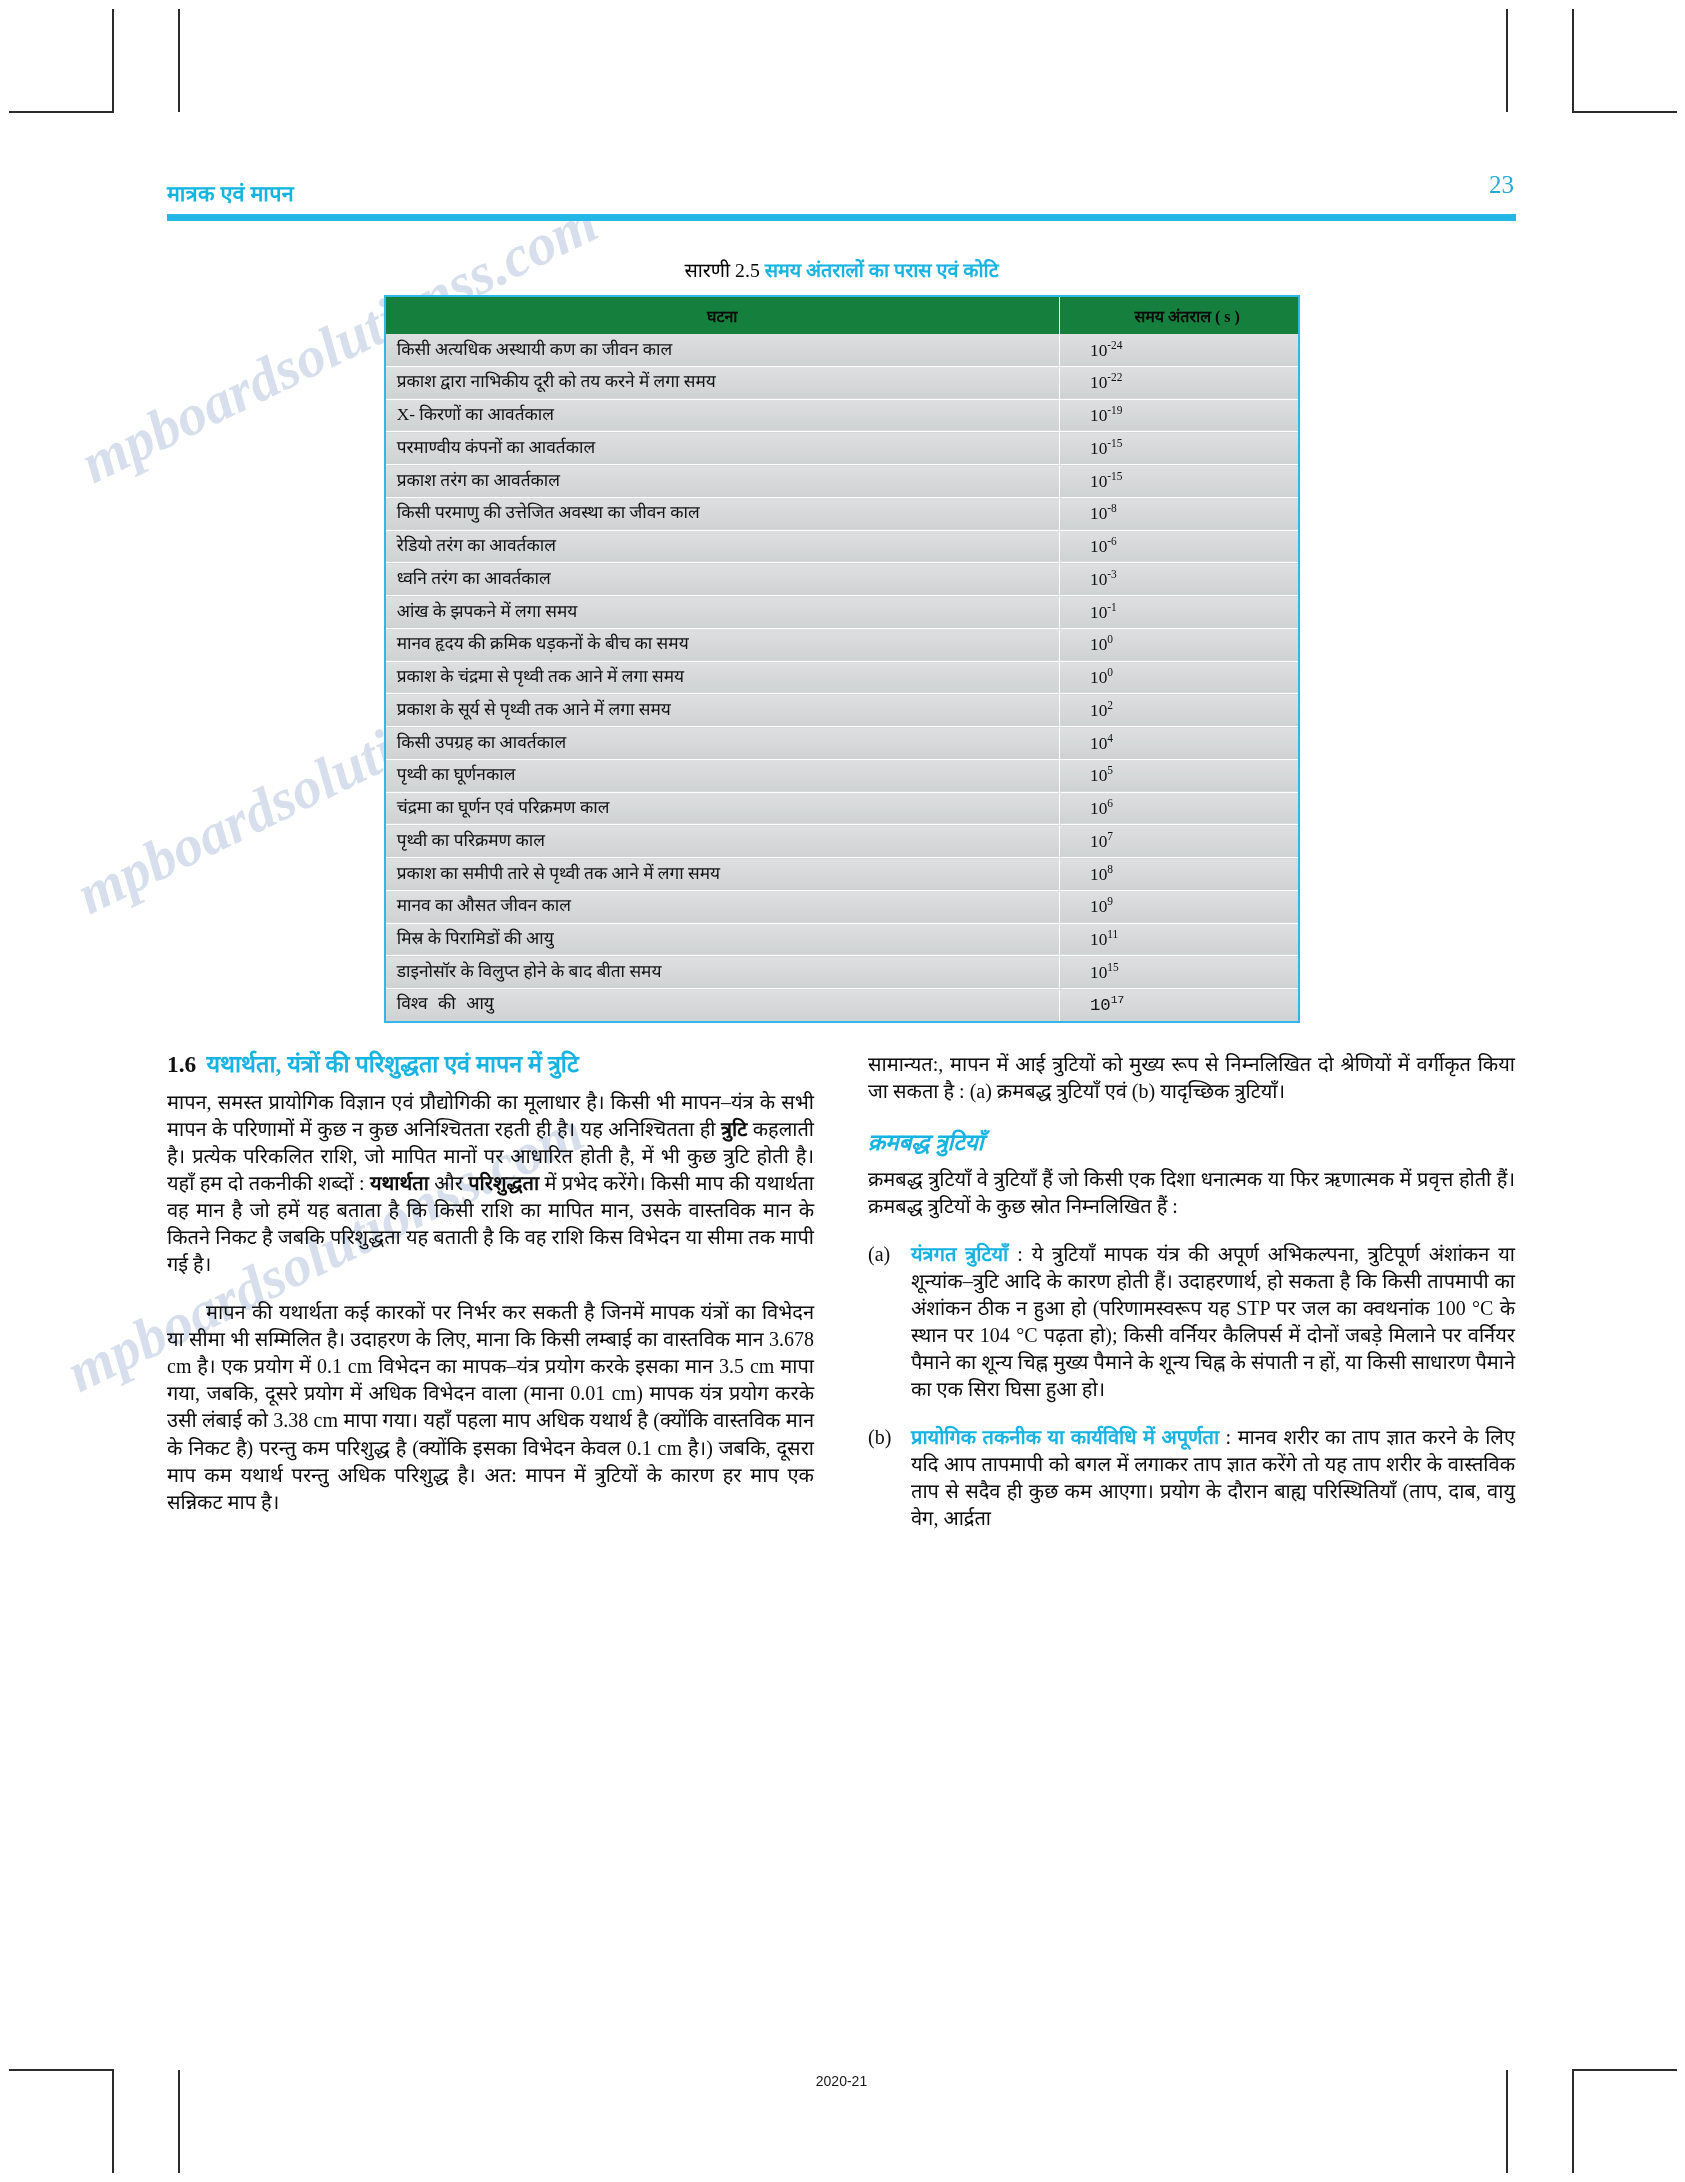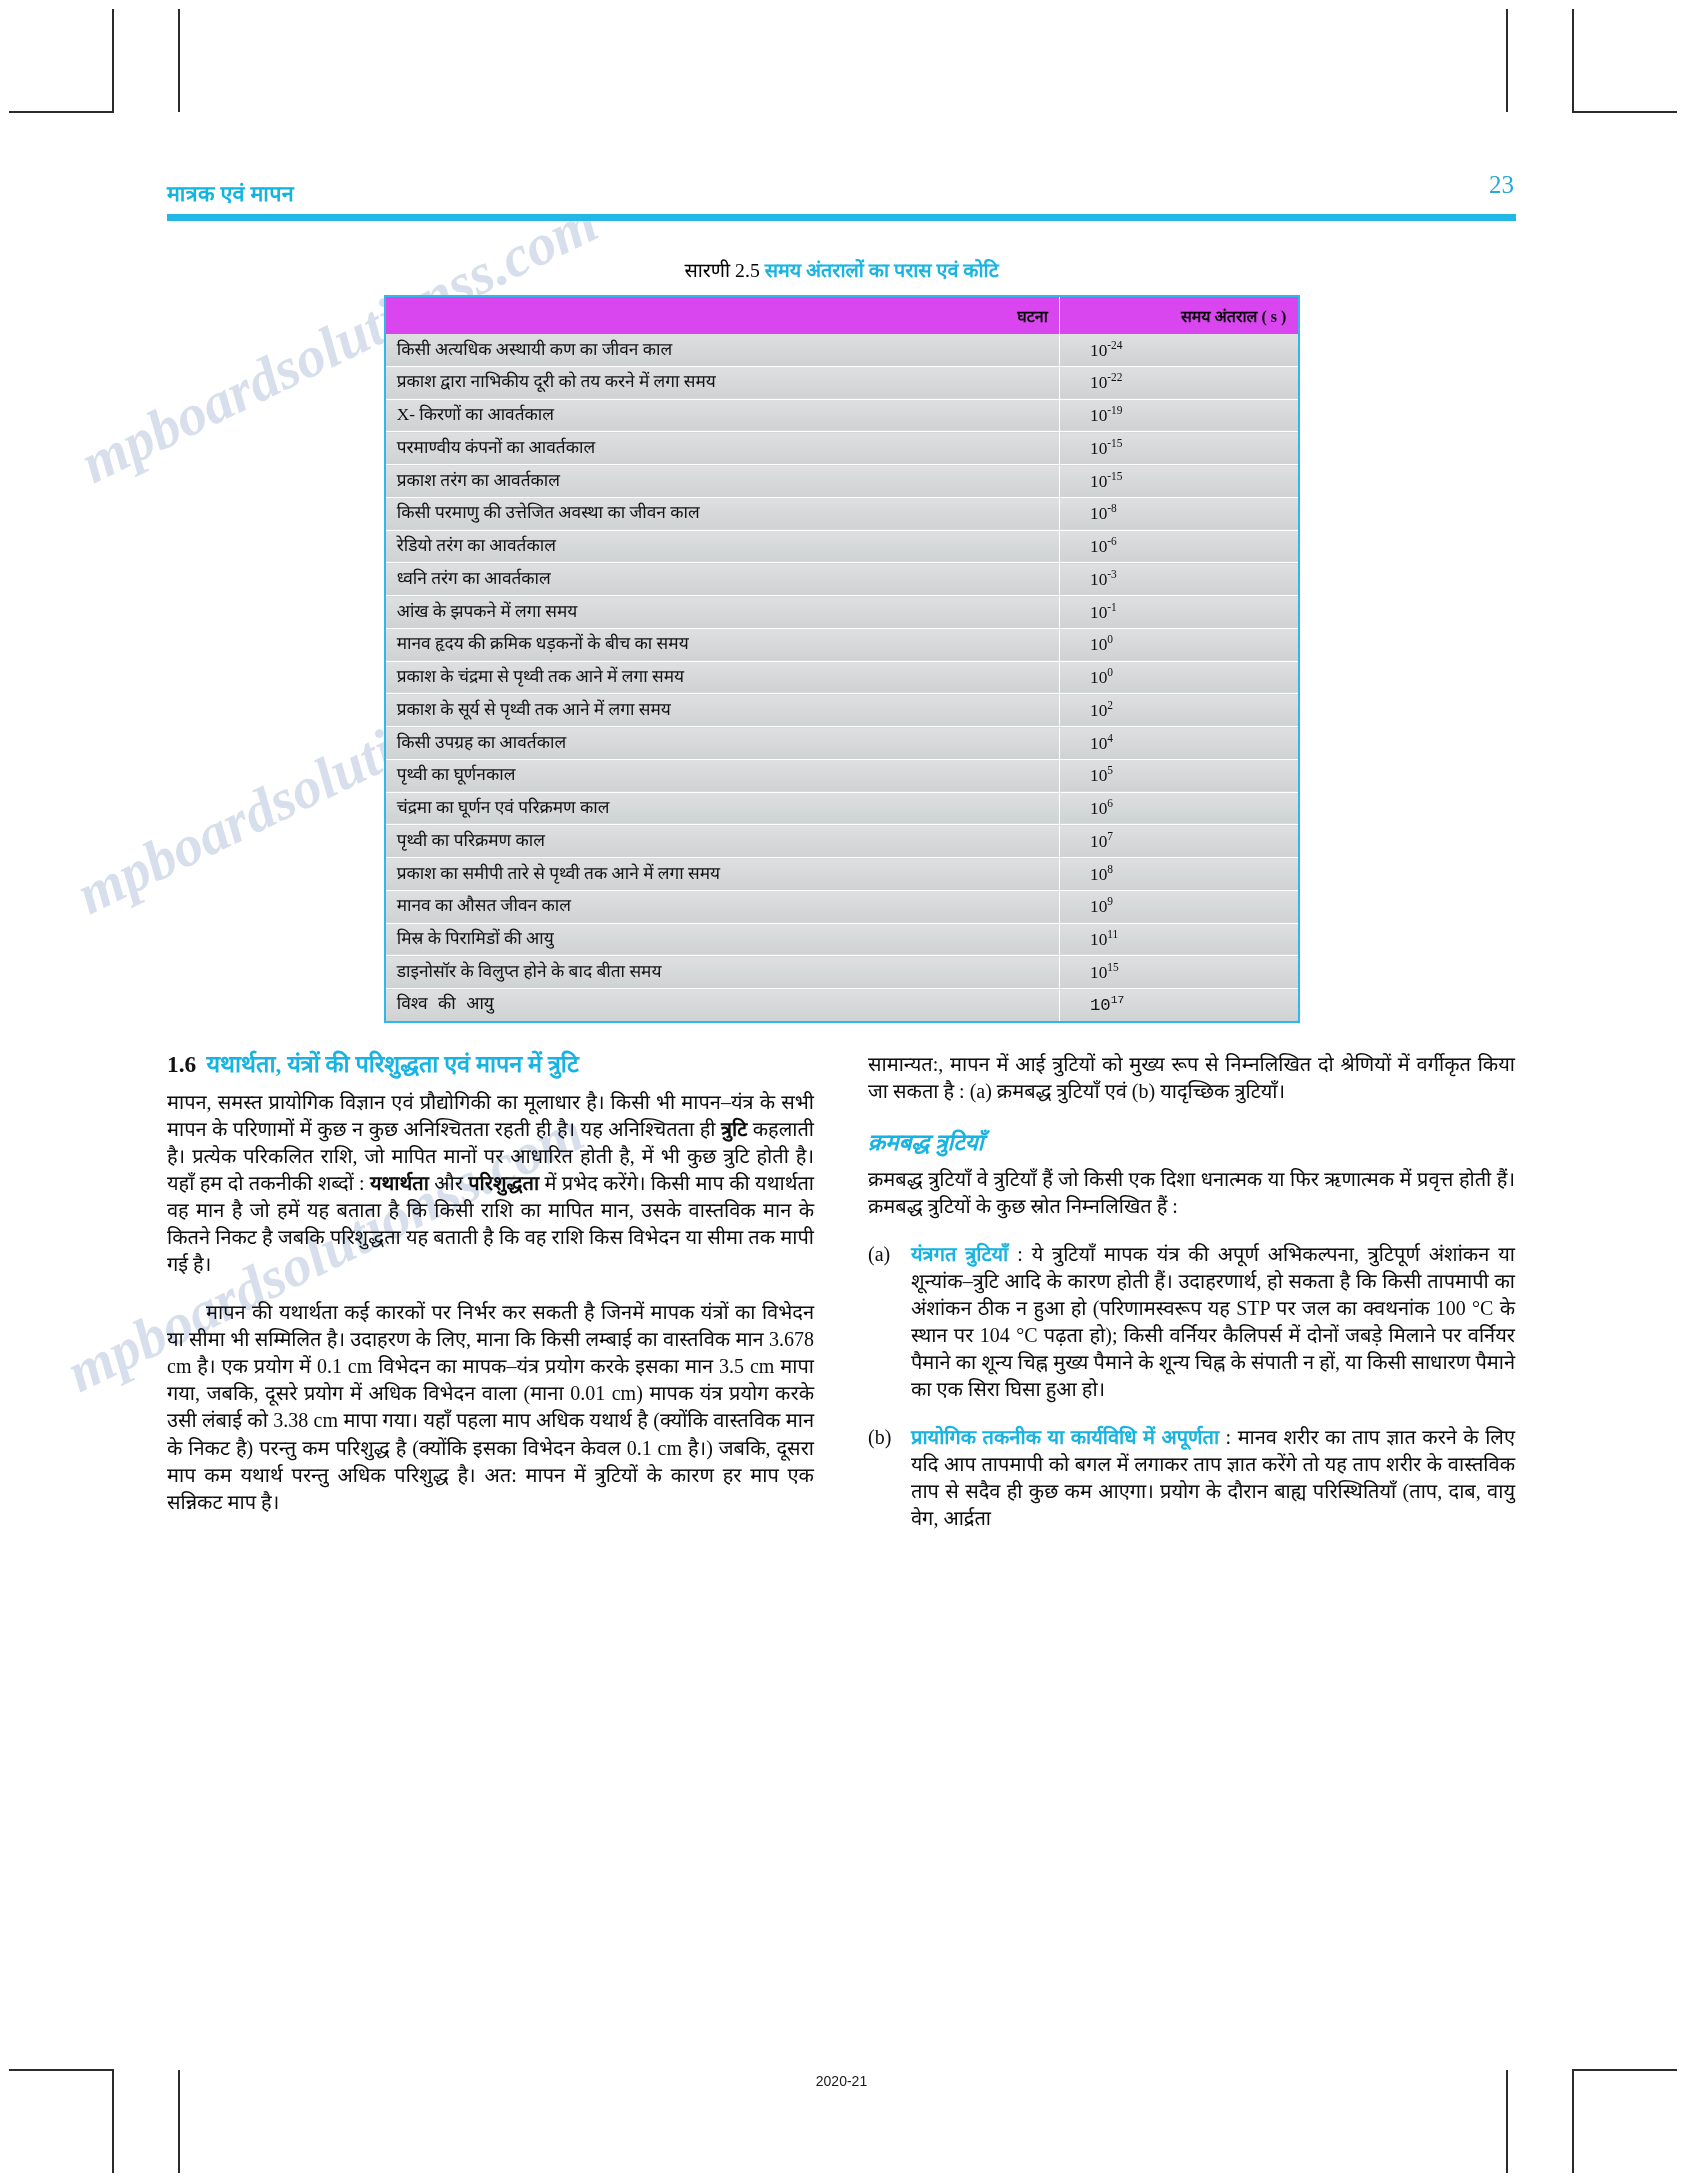--- a/index.html
+++ b/index.html
@@ -81,26 +81,26 @@
   .table-caption .cap-num { font-weight: normal; color: #000; }
   .table-caption .cap-txt { color: #19b4e2; font-weight: bold; }
 
   table.tbl {
     width: 100%;
     border-collapse: collapse;
     background: #d4d7d8;
     border: 2.8px solid #2fb8e8;
   }
   table.tbl th {
-    background: #d946ef;
+    background: #15803d;
     color: #0a0a0a;
     font-size: 16px;
     font-weight: bold;
     padding: 7.5px 11.2px;
-    text-align: right;
+    text-align: center;
     border-right: 1.9px solid #ffffff;
     margin-top: 36px;
   }
   table.tbl th:last-child { border-right: none; }
   table.tbl th.c2 { padding-left: 28px; }
   table.tbl td {
     font-size: 17.3px;
     color: #111;
     padding: 3.7px 11.2px 4.7px 11.2px;
     border-bottom: 1.9px solid #ffffff;

